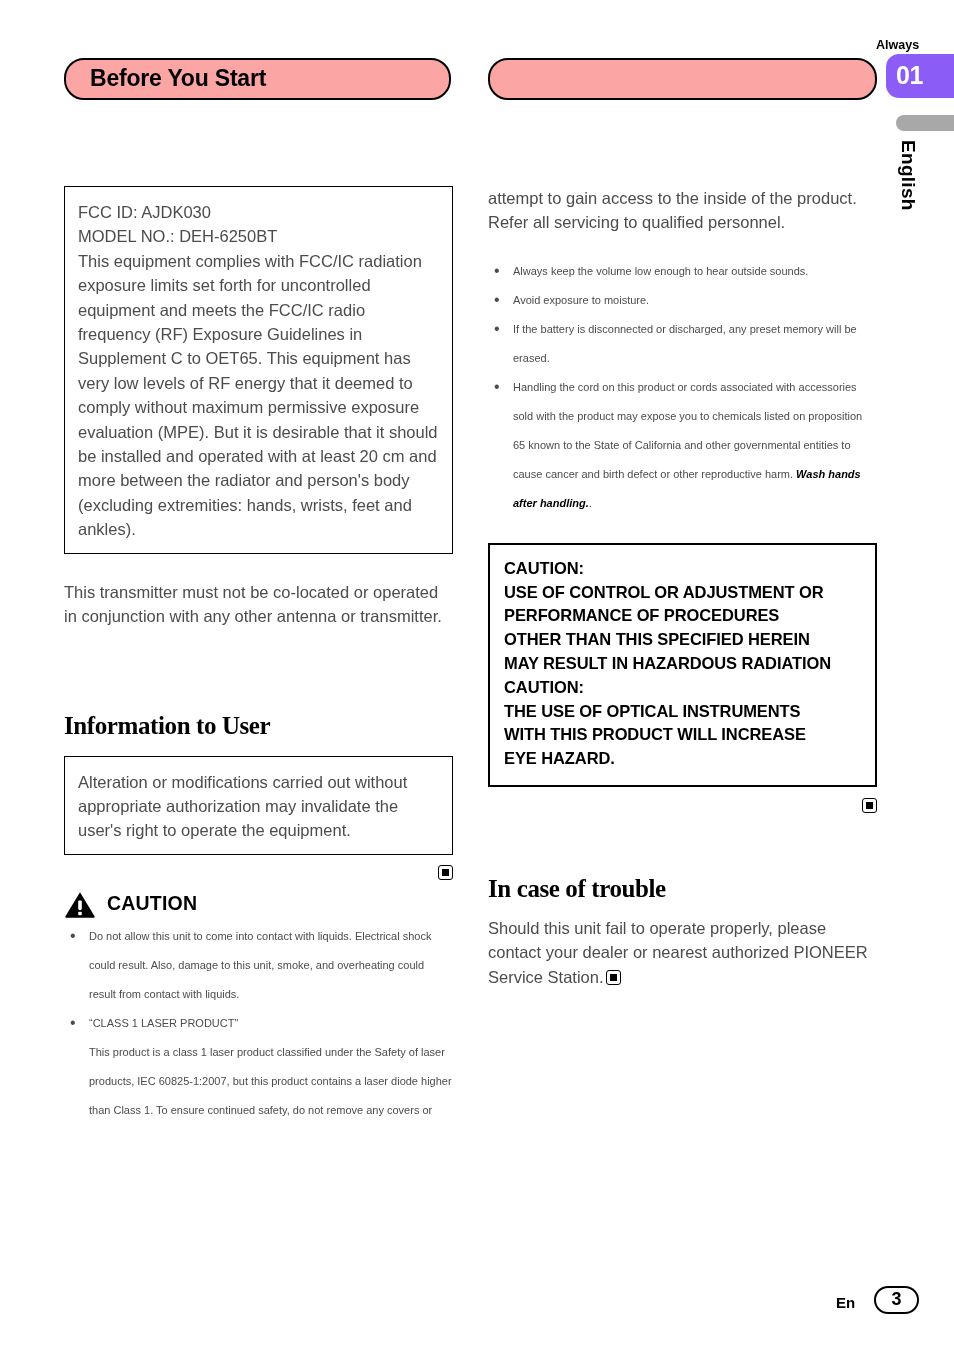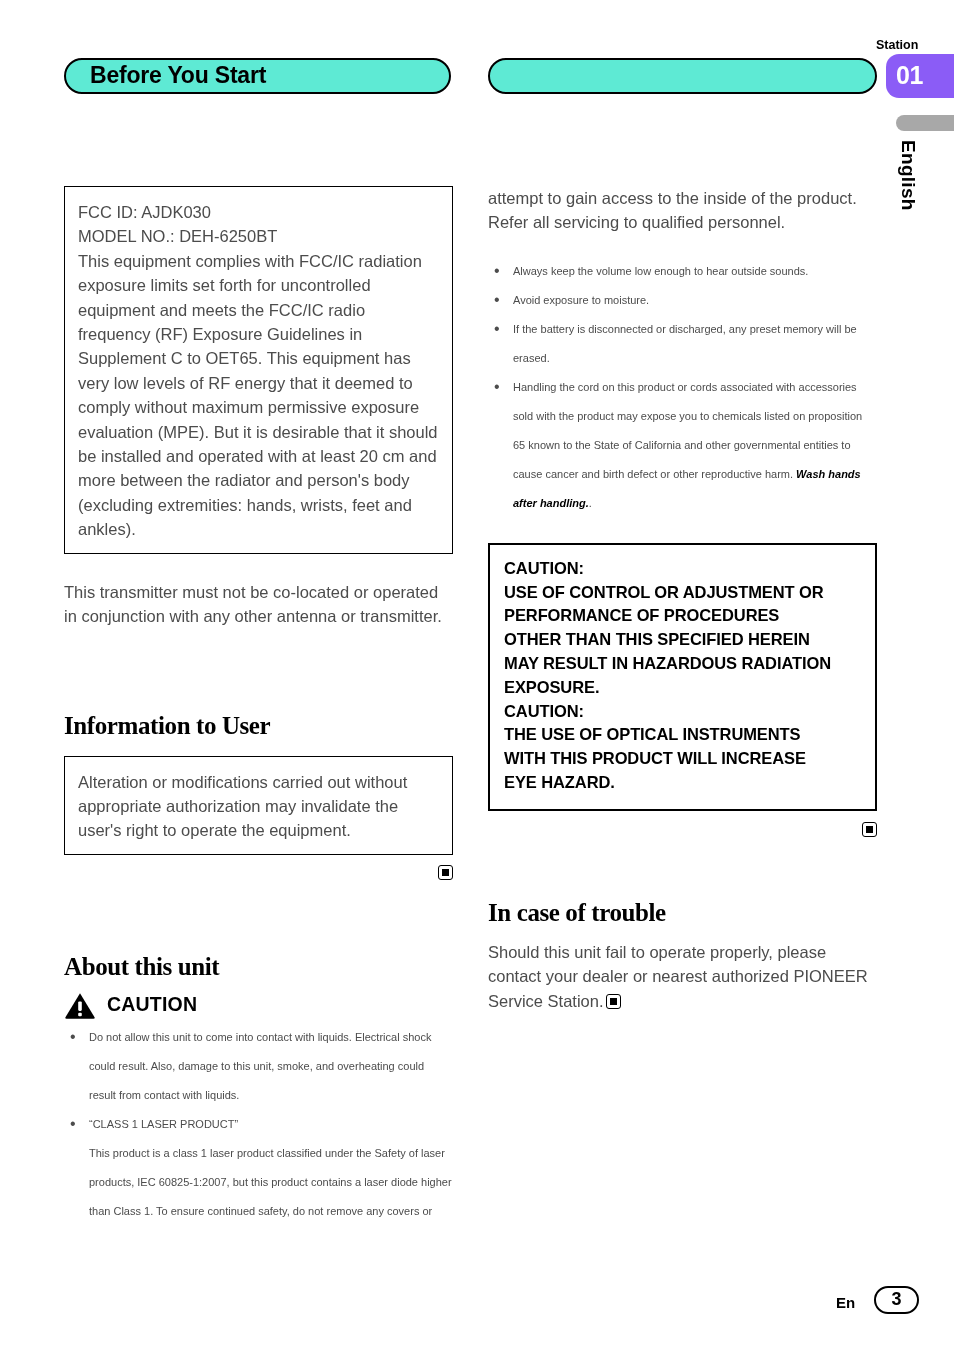--- a/index.html
+++ b/index.html
@@ -13,25 +13,25 @@
     position: relative;
     font-family: "Liberation Sans", sans-serif;
     color: #4c4c4c;
     overflow: hidden;
   }
 
   
   .hdr-pill {
     position: absolute;
     top: 58px;
-    height: 36px;
+    height: 42px;
     border: 2.5px solid #000;
     border-radius: 20px;
     box-sizing: border-box;
-    background: #5eead4;
+    background: #fca5a5;
   }
   #pill-left  { left: 64px;  width: 387px; }
   #pill-right { left: 488px; width: 389px; }
 
   .hdr-pill .pill-text {
     position: absolute;
     left: 24px;
     top: 50%;
     transform: translateY(-52%);
     font-size: 23px;
@@ -236,21 +236,21 @@
 </head>
 <body>
 
 <div class="hdr-pill" id="pill-left">
   <span class="pill-text">Before You Start</span>
 </div>
 <div class="hdr-pill" id="pill-right">
   <span class="pill-text"></span>
 </div>
 
-<div id="section-label">Station</div>
+<div id="section-label">Always</div>
 <div id="section-block">
   <span id="section-number">01</span>
 </div>
 
 <div id="lang-bar"></div>
 <div id="lang-text">English</div>
 
 <div class="col" id="col-left">
 
   <div class="framed" style="padding:13px 13px 11px 13px;">
@@ -264,21 +264,20 @@
   <h2 class="h2" style="margin-top:83px;">Information to User</h2>
 
   <div class="framed" style="margin-top:16px;padding:13px 13px 11px 13px;">
     <p class="body-text">Alteration or modifications carried out without appropriate authorization may invalidate the user's right to operate the equipment.</p>
   </div>
 
   <div class="end-row" style="margin-top:10px;">
     <span class="end-mark"></span>
   </div>
 
-  <h2 class="h2" style="margin-top:73px;">About this unit</h2>
 
   <div class="caution-row" style="margin-top:11px;">
     <svg class="tri-icon" width="32" height="28" viewBox="0 0 32 28">
       <path d="M16 1.2 L30.4 25.0 Q31.4 26.8 29.4 26.8 L2.6 26.8 Q0.6 26.8 1.6 25.0 Z" fill="#000"></path>
       <rect x="14.2" y="9.5" width="3.6" height="9.4" fill="#fff" rx="1.1"></rect>
       <rect x="14.2" y="20.7" width="3.6" height="3.6" fill="#fff" rx="1.1"></rect>
     </svg>
     <span class="caution-word">CAUTION</span>
   </div>
 
@@ -302,21 +301,20 @@
       <span>Handling the cord on this product or cords associated with accessories sold with the product may expose you to chemicals listed on proposition 65 known to the State of California and other governmental entities to cause cancer and birth defect or other reproductive harm. </span><span class="bold-italic">Wash hands after handling.</span><span>.</span>
     </li>
   </ul>
 
   <div id="caution-box" style="margin-top:25px;">
     <p>CAUTION:</p>
     <p>USE OF CONTROL OR ADJUSTMENT OR</p>
     <p>PERFORMANCE OF PROCEDURES</p>
     <p>OTHER THAN THIS SPECIFIED HEREIN</p>
     <p>MAY RESULT IN HAZARDOUS RADIATION</p>
-    <p>EXPOSURE.</p>
     <p>CAUTION:</p>
     <p>THE USE OF OPTICAL INSTRUMENTS</p>
     <p>WITH THIS PRODUCT WILL INCREASE</p>
     <p>EYE HAZARD.</p>
   </div>
 
   <div class="end-row" style="margin-top:11px;">
     <span class="end-mark"></span>
   </div>
 

